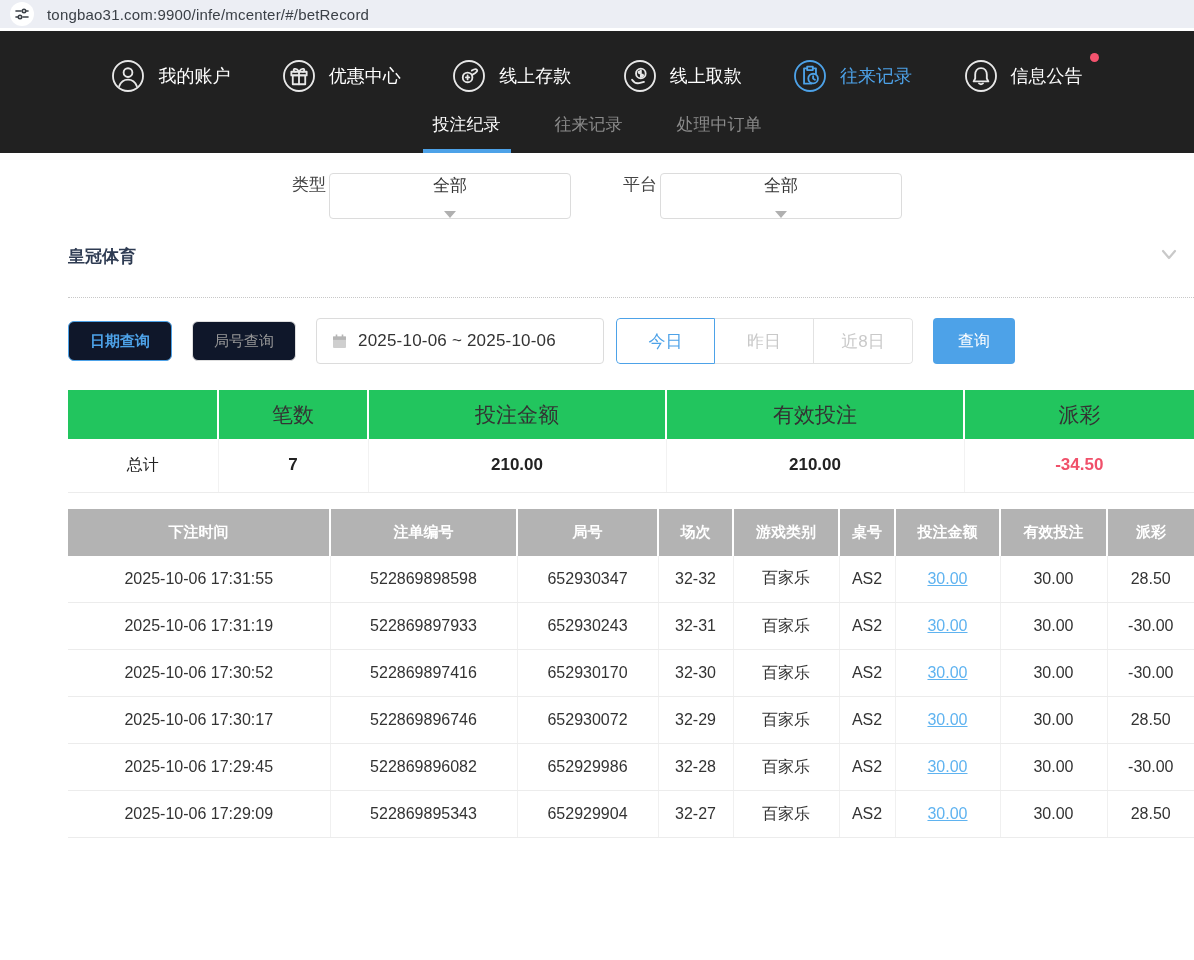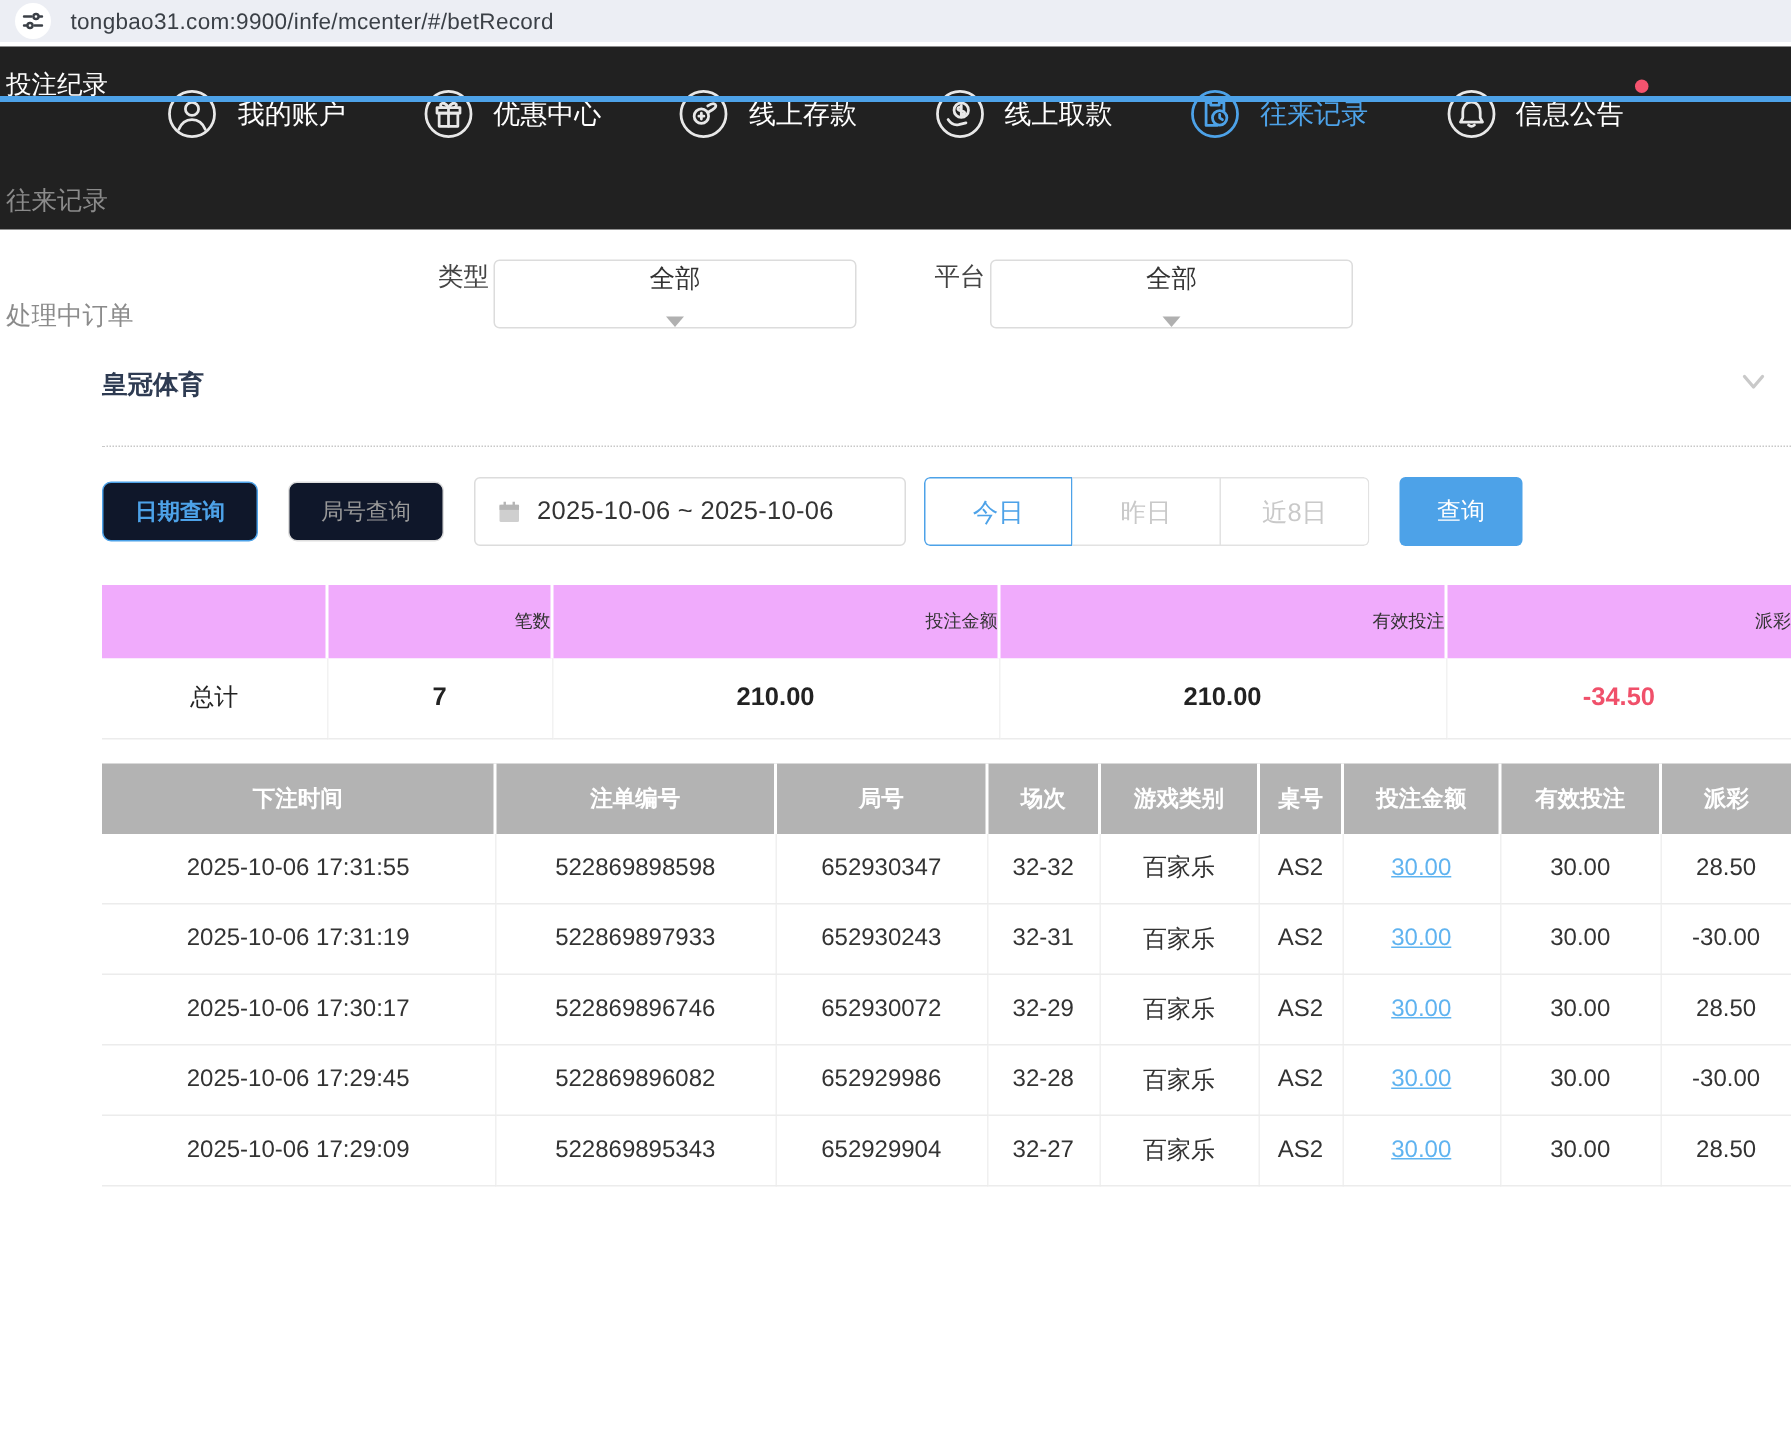--- a/index.html
+++ b/index.html
@@ -20,21 +20,21 @@
   .nav-item { display:flex; align-items:center; gap:13px; color:#fff;
     font-size:18px; cursor:pointer; position:relative; white-space:nowrap; }
   .nav-item .nicon { width:34px; height:34px; display:flex; }
   .nav-item svg { width:34px; height:34px; stroke:#e8e8e8; fill:none;
     stroke-width:1.3; stroke-linecap:round; stroke-linejoin:round; }
   .nav-item.active { color:var(--accent); }
   .nav-item.active svg { stroke:var(--accent); }
   .notif-dot { position:absolute; top:-6px; right:-16px; width:9px; height:9px;
     border-radius:50%; background:#f4536e; }
 
-  .tabrow { display:flex; justify-content:center; gap:46px; height:48px;flex-direction:column; }
+  .tabrow { display:flex; justify-content:center; gap:46px; height:48px; }
   .tab { color:#8b8b8b; font-size:17px; padding:8px 4px 0; position:relative;
     cursor:pointer; }
   .tab.active { color:#fff; }
   .tab.active::after { content:""; position:absolute; left:-6px; right:-6px;
     bottom:0; height:4px; background:var(--accent); }
 
   
   .content { padding-left:68px; }
 
   .filters { display:flex; justify-content:center; gap:52px; margin:20px 0 14px;
@@ -80,22 +80,22 @@
   .seg-btn.active { border:1px solid var(--accent); color:var(--accent); }
   .btn-primary { width:82px; height:46px; border-radius:4px; border:none;
     background:var(--accent); color:#fff; font-size:16px; cursor:pointer;
     font-family:inherit; }
 
   
   table { border-collapse:collapse; width:1126px; table-layout:fixed; }
   td,th { text-align:center; font-weight:normal; }
 
   .summary-table { margin-bottom:16px; }
-  .summary-table th { background:#f0abfc; height:49px; font-size:12px; color:#333;
-    border-right:2px solid #fff;text-align:right; }
+  .summary-table th { background:#22c55e; height:49px; font-size:21px; color:#333;
+    border-right:2px solid #fff; }
   .summary-table th:last-child { border-right:none; }
   .summary-table td { background:#fff; height:53px; font-size:17px; color:#222;
     font-weight:bold; border-bottom:1px solid #ececec;
     border-right:1px solid #f2f2f2; }
   .summary-table td:first-child { font-weight:normal; font-size:16px; }
   .summary-table td:last-child { border-right:none; }
 
   .bet-table th { background:#b3b3b3; height:47px; color:#fff; font-size:15px;
     font-weight:bold; border-right:2px solid #fff; }
   .bet-table th:last-child { border-right:none; }
@@ -320,20 +320,31 @@
           <td>522869897933</td>
           <td>652930243</td>
           <td>32-31</td>
           <td>百家乐</td>
           <td>AS2</td>
           <td><a class="bet-link">30.00</a></td>
           <td>30.00</td>
           <td class="neg">-30.00</td>
         </tr>
         <tr>
+          <td>2025-10-06 17:30:52</td>
+          <td>522869897416</td>
+          <td>652930170</td>
+          <td>32-30</td>
+          <td>百家乐</td>
+          <td>AS2</td>
+          <td><a class="bet-link">30.00</a></td>
+          <td>30.00</td>
+          <td class="neg">-30.00</td>
+        </tr>
+        <tr>
           <td>2025-10-06 17:30:17</td>
           <td>522869896746</td>
           <td>652930072</td>
           <td>32-29</td>
           <td>百家乐</td>
           <td>AS2</td>
           <td><a class="bet-link">30.00</a></td>
           <td>30.00</td>
           <td>28.50</td>
         </tr>

